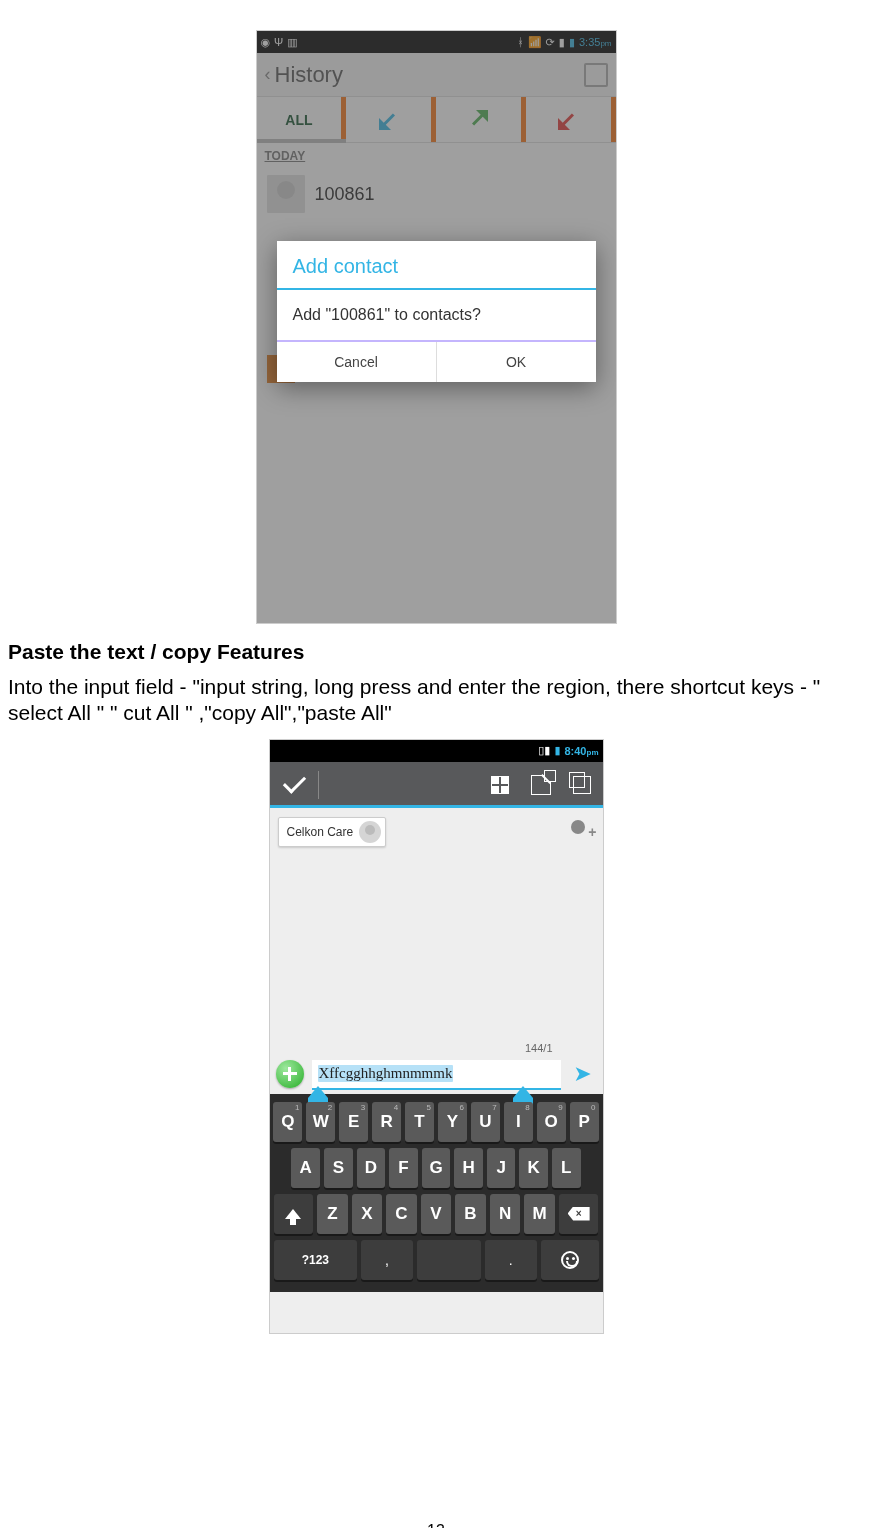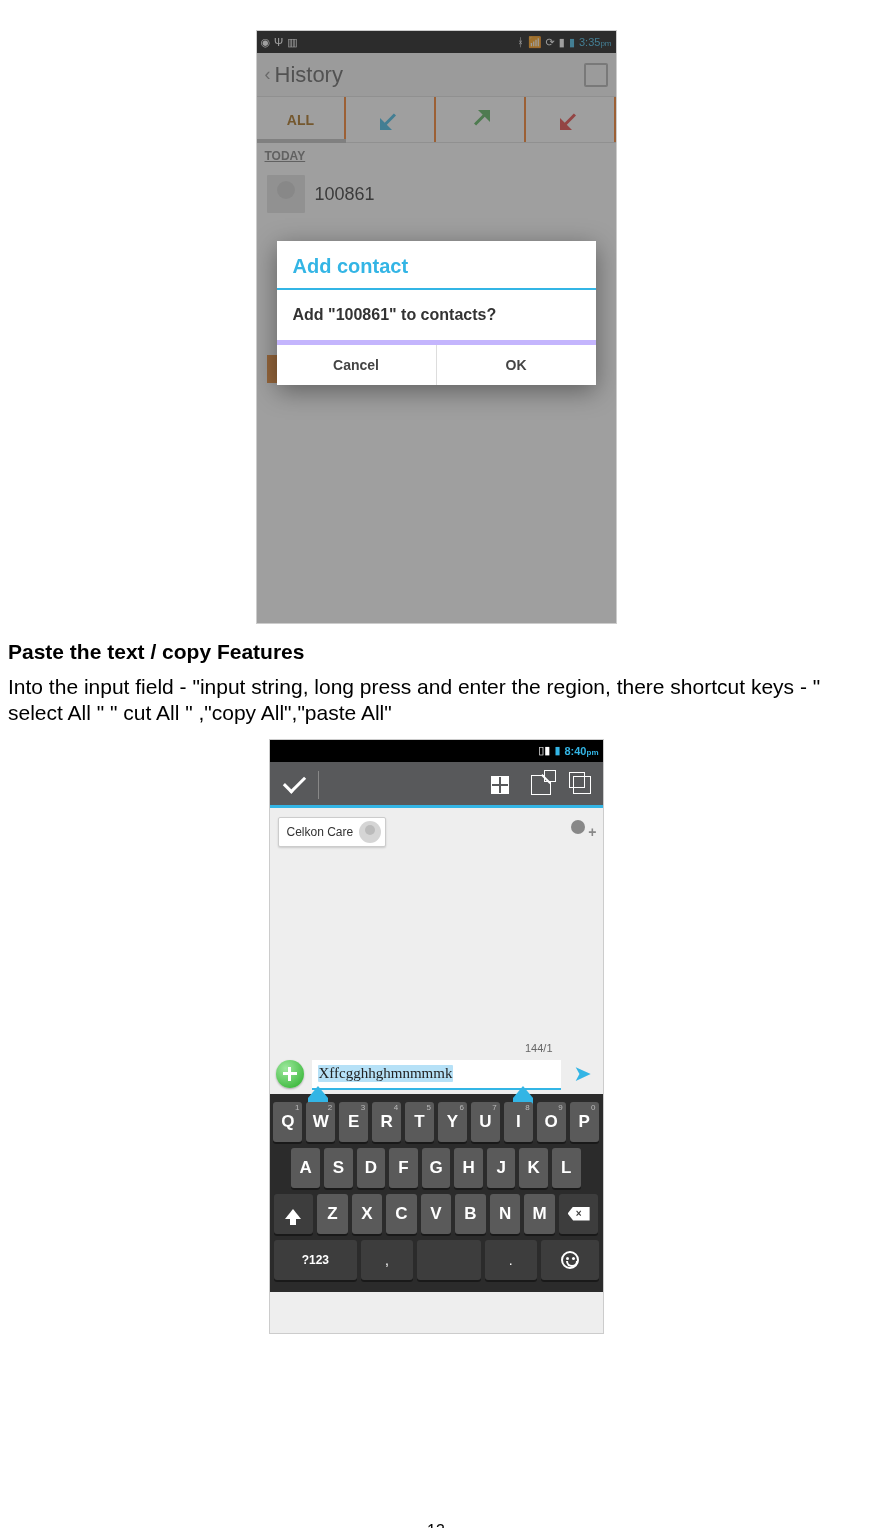--- a/index.html
+++ b/index.html
@@ -46,21 +46,21 @@
   }
   .back-ch { color: #888; font-size: 18px; margin-right: 4px; }
   .folder-icon { margin-left: auto; width: 24px; height: 24px;
     border: 2px solid #aaa; border-radius: 2px; position: relative; }
 
   .tabs {
     display: flex; height: 46px; border-bottom: 1px solid #ddd;
     position: relative; z-index: 2; background: #fff;
   }
   .tab { flex: 1; display: flex; align-items: center; justify-content: center;
-    color: #a16207; font-weight: bold; border-right: 2px solid #f97316; font-size: 14px; }
+    color: #14532d; font-weight: bold; border-right: 5px solid #f97316; font-size: 14px; }
   .tab:last-child{border-right:none;}
   .arrow-dl { position: relative; width: 20px; height: 20px; }
   .arrow-dl::before { content:""; position:absolute; width:14px; height:3px; background:#33b5e5; transform: rotate(-45deg); top:8px; left:3px;}
   .arrow-dl::after { content:""; position:absolute; width:0;height:0; border-right:6px solid transparent; border-top:6px solid transparent; border-left:6px solid #33b5e5; border-bottom:6px solid #33b5e5; top:8px; left:0;}
   .arrow-ur { position: relative; width: 20px; height: 20px; }
   .arrow-ur::before { content:""; position:absolute; width:14px; height:3px; background:#4caf50; transform: rotate(-45deg); top:8px; left:3px;}
   .arrow-ur::after { content:""; position:absolute; width:0;height:0; border-left:6px solid transparent; border-bottom:6px solid transparent; border-right:6px solid #4caf50; border-top:6px solid #4caf50; top:0px; left:8px;}
   .arrow-dl.red::before{background:#e53935;}
   .arrow-dl.red::after{border-left-color:#e53935;border-bottom-color:#e53935;}
   .active-ind { position:absolute; bottom:-1px; left:0; width:25%; height:4px; background:#bbb; }
@@ -71,26 +71,25 @@
     position:relative; z-index:2; background:#fff;}
   .avatar1{width:38px;height:38px;background:#e0e0e0;border-radius:1px;
     position:relative;}
   .avatar1::after{content:""; position:absolute; width:18px;height:18px;border-radius:50%;background:#ccc; left:10px; top:6px;}
   .num1{font-size:18px; color:#222;}
 
   .dialog {
     position: absolute; left: 20px; right: 20px; top: 210px;
     background: #fff; z-index: 5;
     box-shadow: 0 6px 24px rgba(0,0,0,0.4);
-    font-weight: bold;
   }
   .dlg-title{ color:#33b5e5; font-size:20px; padding:14px 16px 10px 16px; }
   .dlg-hr{ height:2px; background:#33b5e5;}
   .dlg-body{ padding:16px; font-size:16px; color:#333;}
-  .dlg-btns{ display:flex; border-top:5px solid #c4b5fd;}
+  .dlg-btns{ display:flex; border-top:2px solid #c4b5fd;}
   .dlg-btn{ flex:1; text-align:center; padding:12px 0; font-size:14px; color:#444;}
   .dlg-btn + .dlg-btn{ border-left:1px solid #ddd;}
 
   .bg-row { position:relative; z-index:1; padding:6px 10px;
     display:flex; align-items:center; gap:10px; font-size:11px; color:#666;
     background:#fff;}
   .bg-row-top{margin-top:130px;}
   .sim-tag{background:#555;color:#fff;font-size:9px;padding:1px 4px;border-radius:2px;}
   .mini-arrow{color:#4caf50;font-size:12px;}
 

